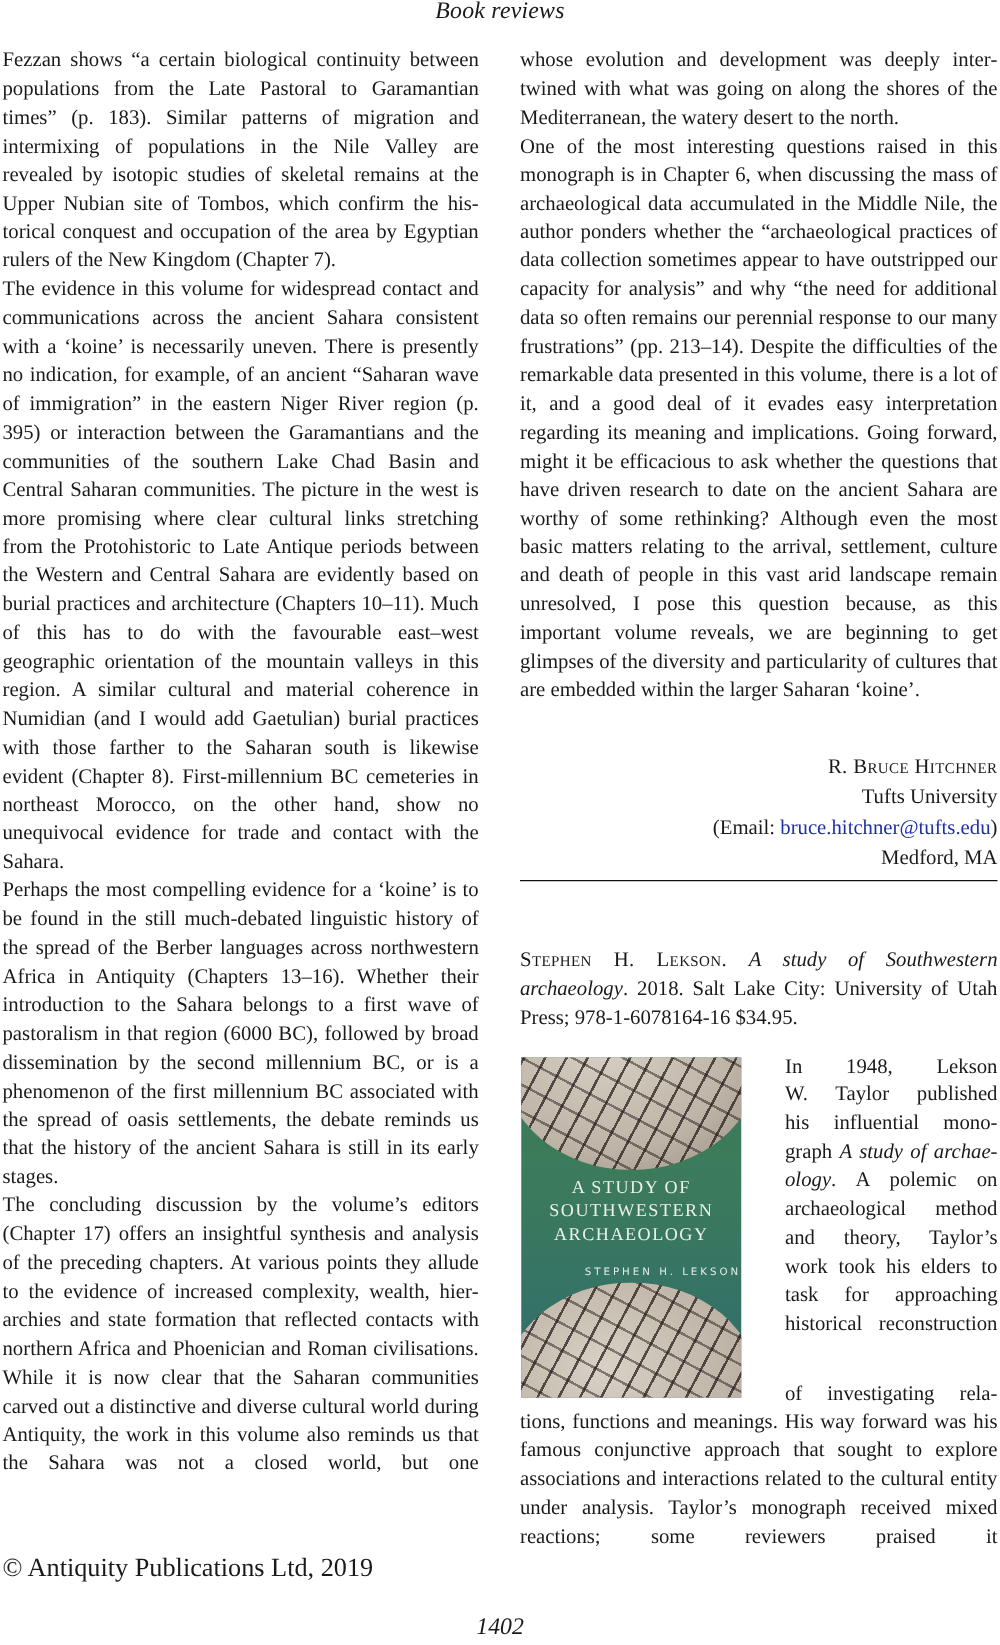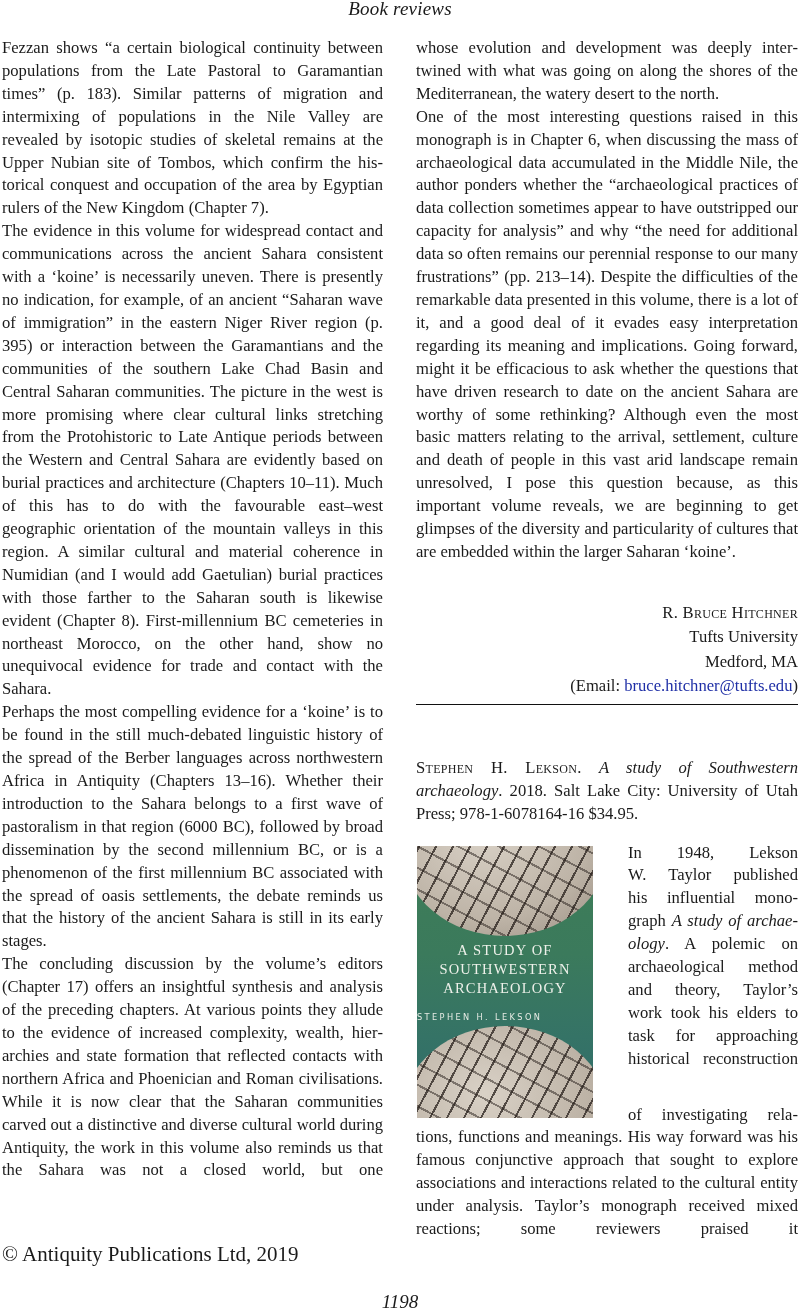--- a/index.html
+++ b/index.html
@@ -45,21 +45,21 @@
         repeating-linear-gradient(28deg, rgba(40,32,28,0.0) 0 9px, rgba(40,32,28,0.5) 9px 11px, rgba(40,32,28,0.0) 11px 19px),
         radial-gradient(ellipse at 40% 40%, #d9d1c6 0%, #bdb3a6 60%, #978c80 100%);
     }
     .bowl.top { top: -80px; }
     .bowl.bottom { top: 180px; }
     .cover-title {
       position: absolute; left: 0; width: 100%; top: 95px; text-align: center;
       color: #eef1ea; font-size: 14.5px; line-height: 19px; letter-spacing: 1.2px;
     }
     .cover-author {
-      position: absolute; left: 0; width: 100%; top: 160px; text-align: left;
+      position: absolute; left: 0; width: 100%; top: 160px; text-align: right;
       color: #e6ebe4; font-family: "DejaVu Sans", sans-serif; font-size: 8.2px; letter-spacing: 2.4px;
     }
     .wrap-text {
       position: absolute; left: 212px; top: -4px; width: 170px;
     }
     .wrap-text .l { display: block; text-align: justify; text-align-last: justify; }
     .after-cover { text-align: justify; }
     .after-cover .first { display: block; padding-left: 212px; text-align-last: justify; }
 
     .copyright {
@@ -82,22 +82,22 @@
   <p class="line">The concluding discussion by the volume’s editors (Chapter 17) offers an insightful synthesis and analysis of the preceding chapters. At various points they allude to the evidence of increased complexity, wealth, hier­archies and state formation that reflected contacts with northern Africa and Phoenician and Roman civi­lisations. While it is now clear that the Saharan commu­nities carved out a distinctive and diverse cultural world during Antiquity, the work in this volume also reminds us that the Sahara was not a closed world, but one</p>
 </div>
 
 <div class="col col-right">
   <p>whose evolution and development was deeply inter­twined with what was going on along the shores of the Mediterranean, the watery desert to the north.</p>
   <p>One of the most interesting questions raised in this monograph is in Chapter 6, when discussing the mass of archaeological data accumulated in the Middle Nile, the author ponders whether the “archaeological practices of data collection sometimes appear to have outstripped our capacity for analysis” and why “the need for add­itional data so often remains our perennial response to our many frustrations” (pp. 213–14). Despite the diffi­culties of the remarkable data presented in this volume, there is a lot of it, and a good deal of it evades easy inter­pretation regarding its meaning and implications. Going forward, might it be efficacious to ask whether the ques­tions that have driven research to date on the ancient Sahara are worthy of some rethinking? Although even the most basic matters relating to the arrival, settlement, culture and death of people in this vast arid landscape remain unresolved, I pose this question because, as this important volume reveals, we are beginning to get glimpses of the diversity and particularity of cultures that are embedded within the larger Saharan ‘koine’.</p>
 
   <div class="sig">
     <div class="sc">R. Bruce Hitchner</div>
     <div>Tufts University</div>
+    <div><span>(Email: </span><span class="email">bruce.hitchner@tufts.edu</span><span>)</span></div>
     <div>Medford, MA</div>
-    <div><span>(Email: </span><span class="email">bruce.hitchner@tufts.edu</span><span>)</span></div>
   </div>
   <div class="rule"></div>
 
   <div class="review-head">
     <span class="sc">Stephen H. Lekson.</span>
     <em>A study of Southwestern archaeology</em><span>. 2018. Salt Lake City: University of Utah Press; 978-1-6078164-16 $34.95.</span>
   </div>
 
   <div class="cover-wrap">
     <div class="cover">
@@ -123,13 +123,13 @@
       <span class="l">historical reconstruction</span>
     </div>
   </div>
   <div class="after-cover">
     <span class="first">of investigating rela-</span>
     <span style="display:block;text-align:justify;text-align-last:justify;">tions, functions and meanings. His way forward was his famous conjunctive approach that sought to explore associations and interactions related to the cultural entity under analysis. Taylor’s monograph received mixed reactions; some reviewers praised it</span>
   </div>
 </div>
 
 <div class="copyright">© Antiquity Publications Ltd, 2019</div>
-<div class="folio">1198</div>
+<div class="folio">1402</div>
 
 </body></html>

